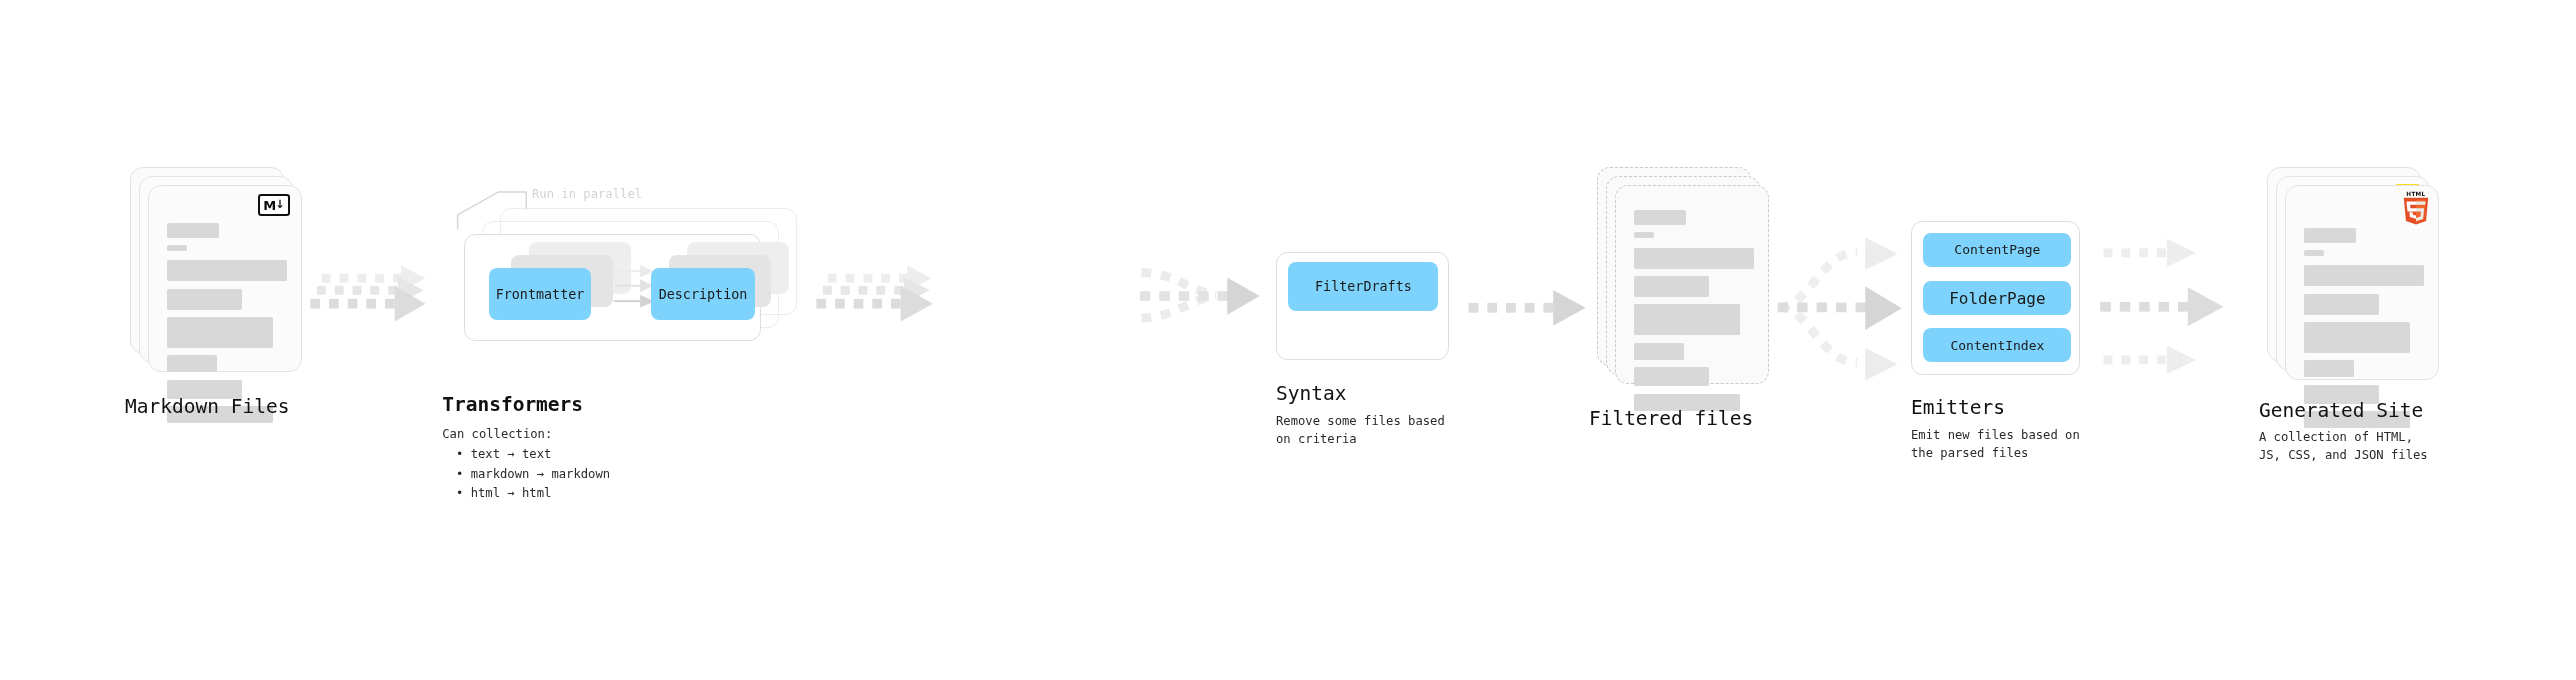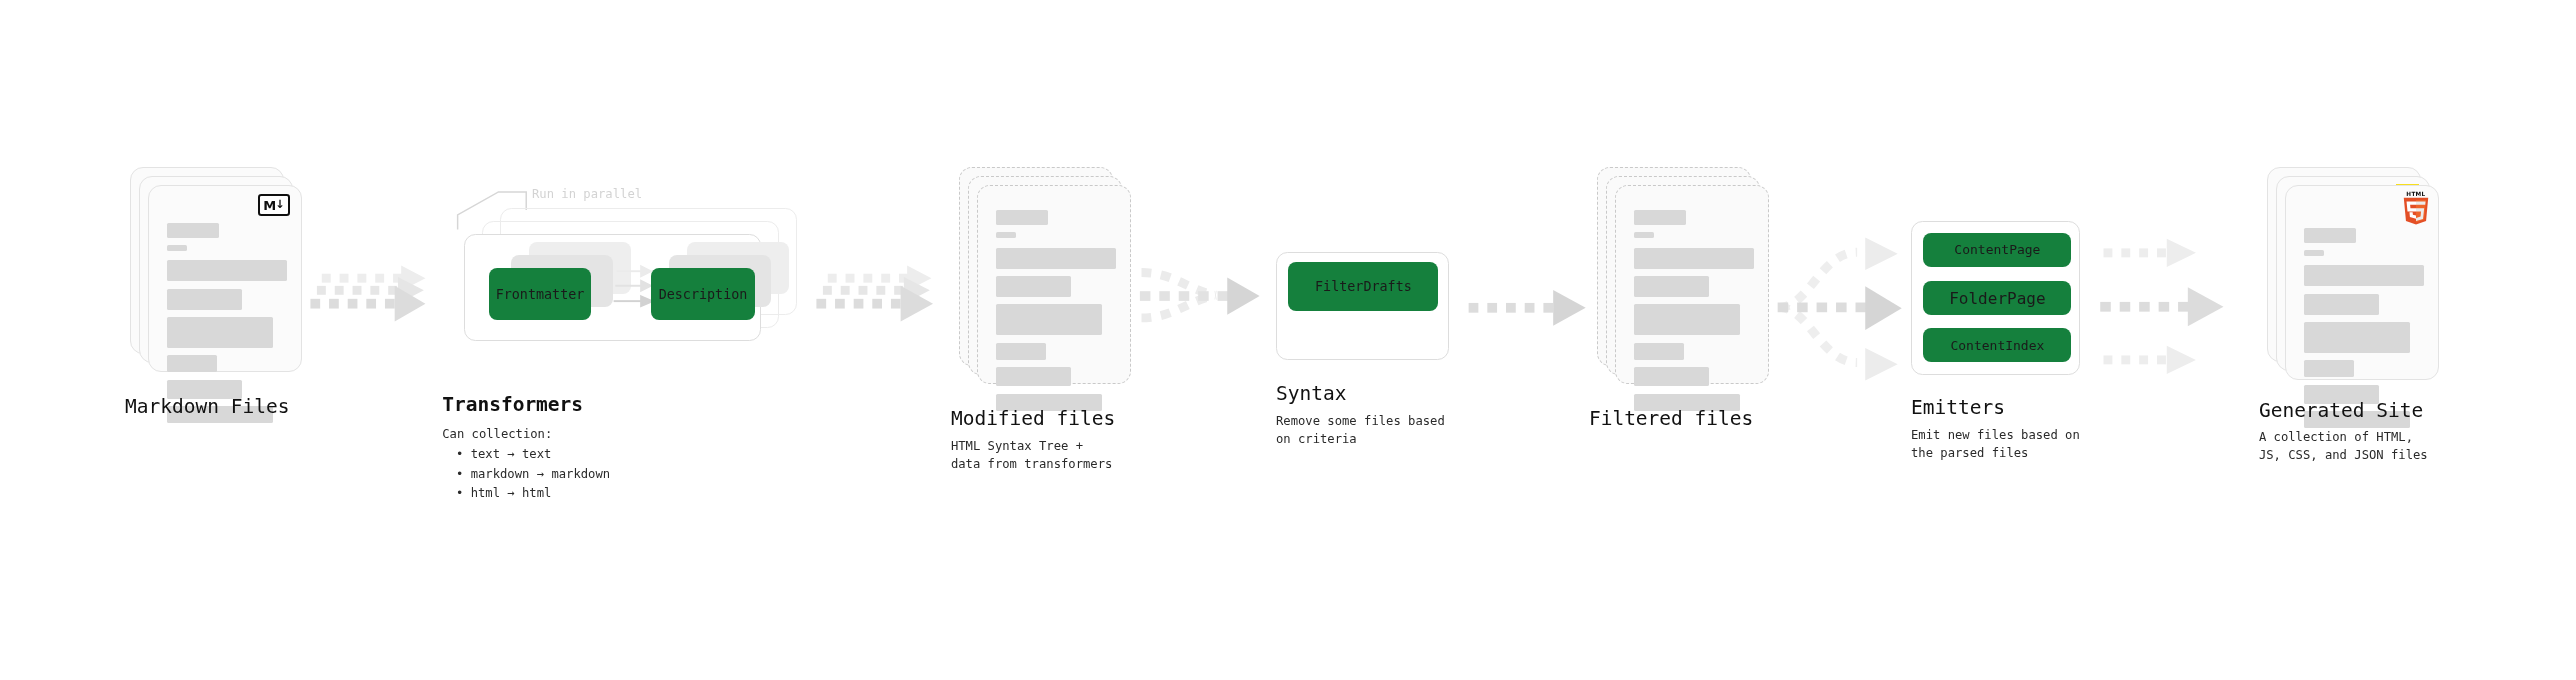--- a/index.html
+++ b/index.html
@@ -64,21 +64,21 @@
   .procbox{
     position:absolute;
     border:1.5px solid #dddddd;
     border-radius:11.4px;
     background:#ffffff;
     box-sizing:border-box;
   }
   .procbox.faint{border-color:#ececec;background:transparent;}
   .pill{
     position:absolute;
-    background:#15803d;
+    background:#7dd3fc;
     border-radius:8.1px;
     display:flex;align-items:center;justify-content:center;
     font-size:13.4px;color:#1a1a1a;white-space:nowrap;
     letter-spacing:0px;
   }
   .pill.g2{background:#eeeeee;}
   .pill.g1{background:#e4e4e4;}
 
   
   .title{
@@ -243,41 +243,20 @@
         <rect x="4" y="43" width="12" height="12"></rect>
           <rect x="27" y="43" width="12" height="12"></rect>
         <rect x="50" y="43" width="12" height="12"></rect>
           <rect x="73" y="43" width="12" height="12"></rect>
         <rect x="96" y="43" width="12" height="12"></rect>
         <polygon points="108,27 148,49 108,71"></polygon>
       </g>
     </svg>
   </div>
 
-  <div class="node" style="left:959px;top:167px;">
-    <div class="doc-stack" style="width:179px;height:223px;">
-      <div class="doc dashed" style="left:18px;top:18px;width:154px;height:199px;transform:translate(-18px,-18px);"></div>
-      <div class="doc dashed" style="left:18px;top:18px;width:154px;height:199px;transform:translate(-9px,-9px);"></div>
-      <div class="doc dashed" style="left:18px;top:18px;width:154px;height:199px;">
-        <div class="doc-body" style="top:24.4px;">
-          <div class="bar" style="width:52px;height:14.6px;"></div>
-          <div class="bar" style="width:19.5px;height:5.7px;margin-bottom:9.8px;"></div>
-          <div class="bar" style="width:120px;height:21px;"></div>
-          <div class="bar" style="width:75px;height:21px;"></div>
-          <div class="bar" style="width:106px;height:31px;"></div>
-          <div class="bar" style="width:50px;height:17px;"></div>
-          <div class="bar" style="width:75px;height:19.5px;"></div>
-          <div class="bar" style="width:106px;height:17px;"></div>
-        </div>
-      </div>
-    </div>
-    <div class="title" style="left:-8.1px;top:240px;">Modified files</div>
-    <div class="sub" style="left:-8.1px;top:271px;">HTML Syntax Tree +
-data from transformers</div>
-  </div>
 
   <div class="svgabs" style="left:1138px;top:258px;">
     <svg width="130" height="89" viewBox="0 0 160 110">
       <g stroke="#ebebeb" stroke-width="11" fill="none" stroke-dasharray="12 12" stroke-linecap="butt">
         <path d="M4 18 C 44 18, 62 40, 96 46"></path>
         <path d="M4 74 C 44 74, 62 52, 96 46"></path>
       </g>
       <g fill="#e2e2e2">
         <rect x="2" y="41" width="13" height="12"></rect>
           <rect x="26" y="41" width="13" height="12"></rect>

